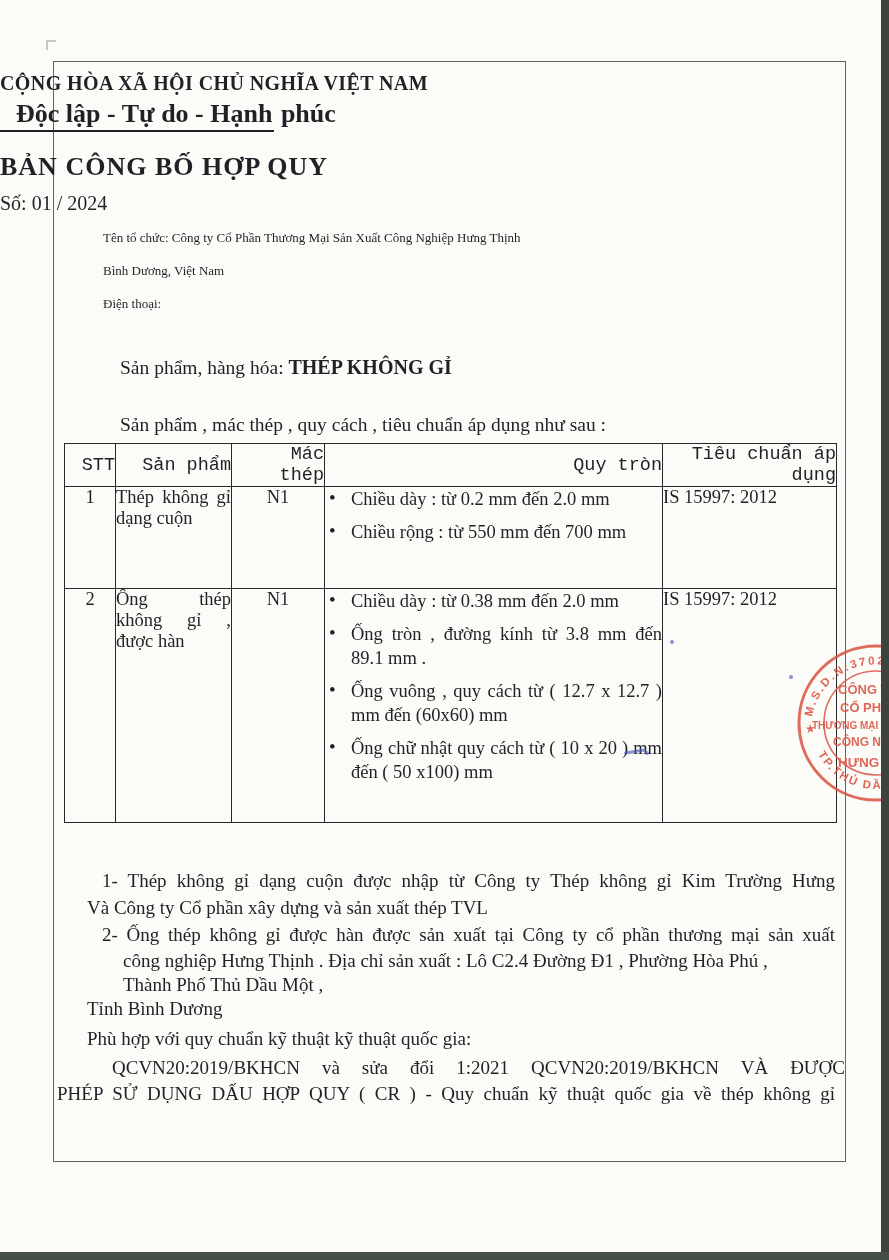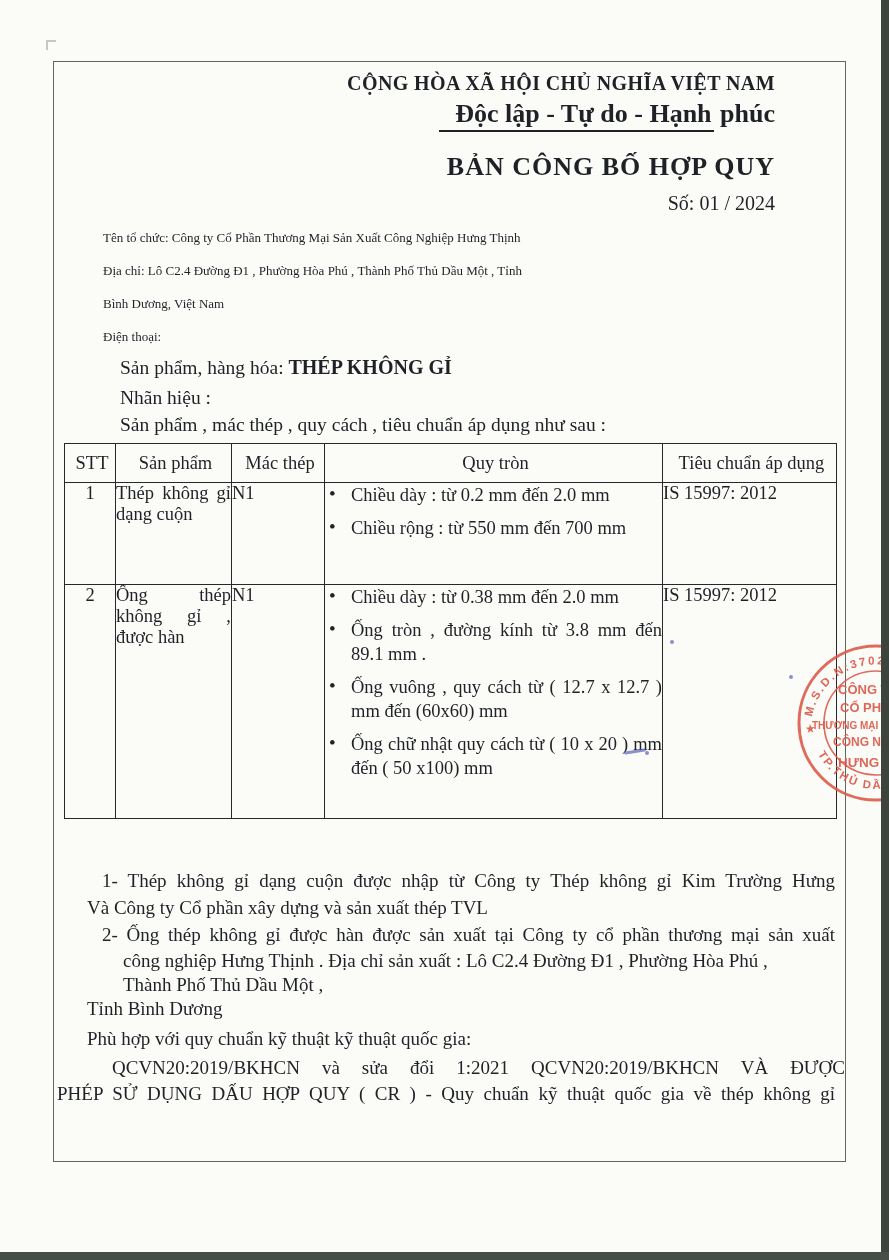--- a/index.html
+++ b/index.html
@@ -10,42 +10,42 @@
     overflow:hidden;
     font-family:"Liberation Serif","DejaVu Serif",serif;
     color:#1e2126;
   }
   .abs{position:absolute;}
   
   .page-border{
     left:53px;top:61px;width:791px;height:1099px;
     border:1.5px solid #63665f;
   }
-  .centered{left:0;width:775px;text-align:right;}
+  .centered{left:0;width:775px;text-align:left;}
   .rep-header{top:72px;font-size:20px;font-weight:bold;letter-spacing:.4px;}
   .motto{top:99px;font-size:26px;font-weight:bold;}
   .motto .uline{border-bottom:2px solid #1e2126;padding:0 2px 2px 16px;}
   .doc-title{top:152px;font-size:26px;font-weight:bold;letter-spacing:1px;font-family:Liberation Serif, serif;}
   .doc-number{top:192px;font-size:20px;}
   .org-block{left:103px;top:221px;width:710px;font-size:13px;line-height:33px;}
   .prod-block{left:120px;top:352px;width:700px;font-size:19.5px;line-height:30px;}
   .prod-bold{font-weight:bold;font-size:20px;}
   .intro-line{left:120px;top:414px;font-size:19.5px;}
   
   table.spec{
     position:absolute;left:64px;top:443px;width:772px;
     border-collapse:collapse;table-layout:fixed;
     font-size:18.5px;color:#1e2126;
   }
   table.spec th,table.spec td{border:1.5px solid #26282b;vertical-align:top;padding:0;}
-  table.spec th{font-weight:normal;vertical-align:middle;text-align:center;padding-left:4px;height:38px;}
+  table.spec th{font-weight:normal;vertical-align:middle;text-align:right;padding-left:4px;height:38px;font-family:Liberation Mono, monospace;}
   th.c-stt,td.c-stt{text-align:center;padding-left:0;}
   td.c-stt{padding-top:13px;}
   td.c-prod{padding:12px 10px 0 12px;text-align:justify;margin-left:12px;}
-  td.c-grade{padding-top:13px;font-family:Liberation Serif, serif;}
+  td.c-grade{text-align:center;padding-top:13px;font-family:Liberation Serif, serif;}
   td.c-std{padding:12px 8px 0 12px;}
   td.c-specs{padding:10px 8px 0 14px;}
   .spec-item{position:relative;padding-left:26px;margin-bottom:9px;text-align:justify;line-height:24px;}
   .spec-item::before{content:"•";position:absolute;left:4px;top:-1px;font-size:19px;}
   tr.r1{height:102px;}
   tr.r2{height:234px;}
   
   .note{font-size:19px;line-height:26px;}
   .jline{white-space:nowrap;text-align:justify;text-align-last:justify;}
   .n1l1{left:102px;top:868px;width:733px;}
@@ -77,28 +77,26 @@
 <div class="abs centered rep-header">CỘNG HÒA XÃ HỘI CHỦ NGHĨA VIỆT NAM</div>
 
 <div class="abs centered motto"><span class="uline">Độc lập - Tự do - Hạnh</span> <span>phúc</span></div>
 
 <div class="abs centered doc-title">BẢN CÔNG BỐ HỢP QUY</div>
 
 <div class="abs centered doc-number">Số: 01 / 2024</div>
 
 <div class="abs org-block">
   <div>Tên tổ chức: Công ty Cổ Phần Thương Mại Sản Xuất Công Nghiệp Hưng Thịnh</div>
-  <div>Địa chỉ: Lô C2.4 Đường Đ1 , Phường Hòa Phú , Thành Phố Thủ Dầu Một , Tỉnh</div>
   <div>Bình Dương, Việt Nam</div>
   <div>Điện thoại:</div>
 </div>
 
 <div class="abs prod-block">
   <div><span>Sản phẩm, hàng hóa:</span> <span class="prod-bold">THÉP KHÔNG GỈ</span></div>
-  <div>Nhãn hiệu :</div>
 </div>
 
 <div class="abs intro-line">Sản phẩm , mác thép , quy cách , tiêu chuẩn áp dụng như sau :</div>
 
 <table class="spec">
   <colgroup>
     <col style="width:51px">
       <col style="width:116px">
       <col style="width:93px">
       <col style="width:338px">

